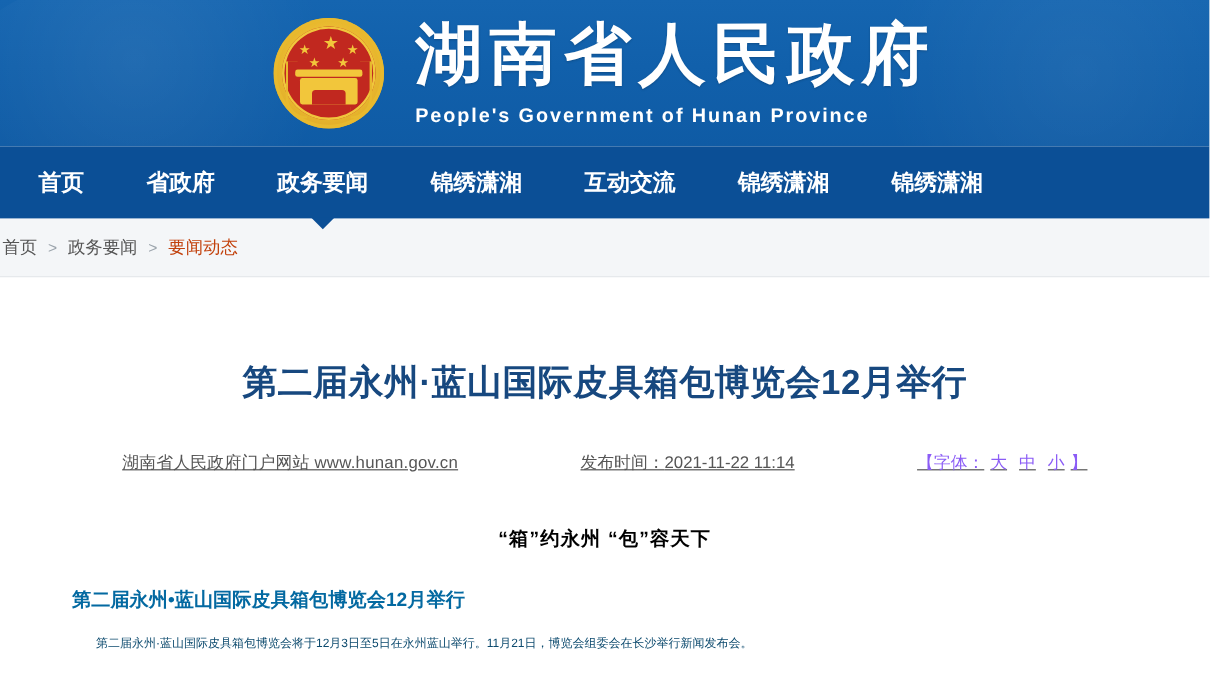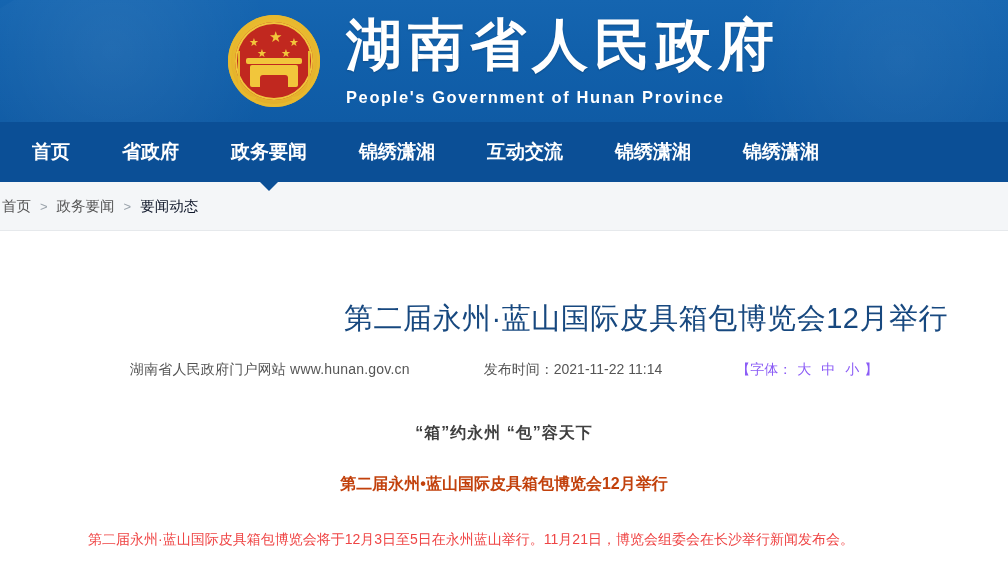--- a/index.html
+++ b/index.html
@@ -180,75 +180,75 @@
     height: 48px;
     background: #f4f6f8;
     border-bottom: 1px solid #e6e9ec;
     display: flex;
     align-items: center;
     padding-left: 2px;
     font-size: 14.5px;
     color: #555;
   }
   .crumb-item { color: #555; cursor: pointer; }
-  .crumb-item.current { color: #0f172a; cursor: default; }
+  .crumb-item.current { color: #c2410c; cursor: default; }
   .crumb-sep {
     color: #9aa3ab;
     margin: 0 9px;
     font-size: 13px;
   }
 
   
   .article {
     padding: 0 60px;
   }
   .article-title {
     margin: 0;
     padding-top: 68px;
-    text-align: right;
+    text-align: center;
     font-size: 29px;
-    font-weight: 400;
+    font-weight: 700;
     color: #17487f;
     letter-spacing: 0.5px;
   }
   .meta {
-    margin-top: 22px;
+    margin-top: 38px;
     display: flex;
     align-items: center;
     justify-content: center;
-    gap: 74px;
+    gap: 102px;
     font-size: 14px;
     color: #555;
+    text-decoration: underline;
   }
   .meta .src-url { letter-spacing: 0.2px; }
   .fontsize-group { color: #8b5cf6; }
   .fontsize-group .fs {
     cursor: pointer;
     margin: 0 5px;
   }
   .body-center {
     margin-top: 44px;
     text-align: center;
     font-size: 16px;
     font-weight: 700;
-    color: #404040;
+    color: #000000;
     letter-spacing: 1px;
   }
   .body-subtitle {
     margin-top: 30px;
-    text-align: center;
     font-size: 16px;
     font-weight: 700;
-    color: #c2410c;
+    color: #0369a1;
   }
   .body-para {
-    margin-top: 30px;
-    font-size: 14px;
+    margin-top: 16px;
+    font-size: 10px;
     line-height: 2;
-    color: #ef4444;
+    color: #0c4a6e;
     text-align: justify;
     text-indent: 2em;
   }
 </style>
 </head>
 <body>
 
 <div class="banner">
   <div class="banner-inner">
     <div class="emblem">

